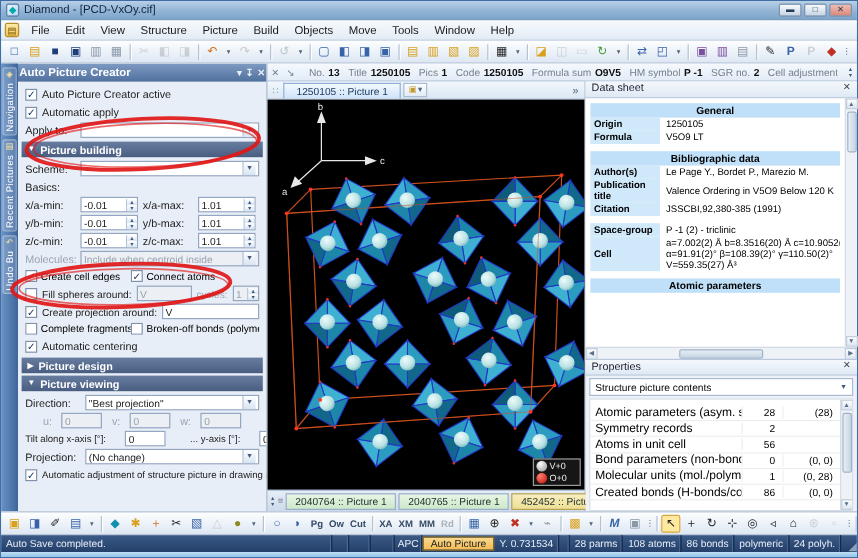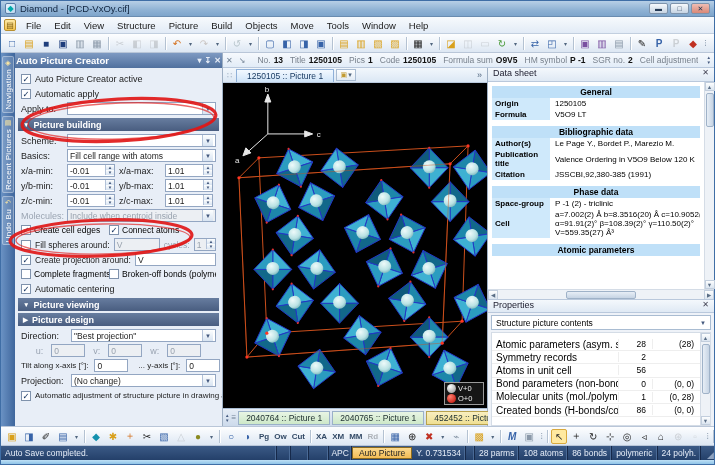--- a/index.html
+++ b/index.html
@@ -47,21 +47,21 @@
   .phead { height:15px; background:linear-gradient(#7e9ac2,#50709e); color:#fff; font-weight:bold; font-size:9.5px; display:flex; align-items:center; padding:0 1px; gap:3px; }
   .phead .pbtns { margin-left:auto; display:flex; gap:3px; font-size:8px; color:#e8eef8; }
   .apcbody { flex:1; padding:3px 2px; overflow:hidden; }
   .row { display:flex; align-items:center; min-height:15px; padding:0 4px; gap:4px; font-size:9px; color:#1c1c1c; }
   .chk { width:10px; height:10px; background:#fff; border:1px solid #7f92ac; font-size:8.5px; line-height:8px; color:#16345f; text-align:center; flex:0 0 auto; }
   .lbl { white-space:nowrap; }
   .lbl.g { color:#9aa4b2; }
   .dd { flex:1; height:13px; background:#fff; border:1px solid #93a6c2; display:flex; align-items:center; font-size:8.5px; padding:0 2px; white-space:nowrap; overflow:hidden; }
   .dd .arr { margin-left:auto; width:11px; height:11px; background:linear-gradient(#fdfefe,#d8e4f2); border-left:1px solid #b3c2d8; font-size:6px; display:flex; align-items:center; justify-content:center; color:#44597e; flex:0 0 auto;}
   .dd.dis2 { background:#eceff3; color:#98a2ae; }
-  .num { height:13px; background:#fff; border:1px solid #93a6c2; display:flex; align-items:flex-start; font-size:8.5px; }
+  .num { height:13px; background:#fff; border:1px solid #93a6c2; display:flex; align-items:center; font-size:8.5px; }
   .num .nv { flex:1; padding:1px 2px; white-space:nowrap; overflow:hidden; }
   .num .sp { width:9px; border-left:1px solid #b3c2d8; display:flex; flex-direction:column; }
   .num .sp i { flex:1; font-style:normal; font-size:4.5px; line-height:5px; text-align:center; color:#44597e; background:linear-gradient(#fdfefe,#d8e4f2); }
   .num.dis2 { background:#eceff3; color:#98a2ae; }
   .sec { height:13px; background:linear-gradient(#677d9f,#495d80); color:#fff; font-weight:bold; font-size:9px; display:flex; align-items:center; gap:4px; padding:0 5px; margin:2px 1px; }
   .sec .sa { font-size:6.5px; }
   .two { display:grid; grid-template-columns:88px 1fr; padding:0 4px; min-height:14px; align-items:center; font-size:8.5px; }
   .two .cell { display:flex; align-items:center; gap:3px; white-space:nowrap; overflow:hidden; }
 
   
@@ -267,24 +267,20 @@
           <span>Picture building</span>
         </div>
         <div class="row">
           <span class="lbl" style="width:42px">Scheme:</span>
           <span class="dd">
               <span class="arr">▼</span>
             </span>
         </div>
         <div class="row">
           <span class="lbl" style="width:42px">Basics:</span>
-          <span class="dd">
-              <span>Fill cell range with atoms</span>
-              <span class="arr">▼</span>
-            </span>
         </div>
         <div class="row">
           <span class="lbl" style="width:42px">x/a-min:</span>
           <span class="num" style="width:48px">
               <span class="nv">-0.01</span>
               <span class="sp">
                 <i>▲</i>
                 <i>▼</i>
               </span>
             </span>
@@ -380,26 +376,26 @@
           <span class="cell">
               <span class="chk"></span>
               <span>Broken-off bonds (polymers)</span>
             </span>
         </div>
         <div class="row">
           <span class="chk">✓</span>
           <span class="lbl">Automatic centering</span>
         </div>
         <div class="sec">
+          <span class="sa">▶</span>
+          <span>Picture design</span>
+        </div>
+        <div class="sec">
           <span class="sa">▼</span>
           <span>Picture viewing</span>
-        </div>
-        <div class="sec">
-          <span class="sa">▶</span>
-          <span>Picture design</span>
         </div>
         <div class="row">
           <span class="lbl" style="width:46px">Direction:</span>
           <span class="dd">
               <span>"Best projection"</span>
               <span class="arr">▼</span>
             </span>
         </div>
         <div class="row" style="justify-content:center; gap:8px">
           <span class="lbl g">u:</span>
@@ -408,21 +404,21 @@
             </span>
           <span class="lbl g">v:</span>
           <span class="dd dis2" style="flex:0 0 34px">
               <span>0</span>
             </span>
           <span class="lbl g">w:</span>
           <span class="dd dis2" style="flex:0 0 34px">
               <span>0</span>
             </span>
         </div>
-        <div class="row" style="font-size:8px; gap:6px">
+        <div class="row" style="font-size:8px; gap:16px">
           <span class="lbl">Tilt along x-axis [°]:</span>
           <span class="dd" style="flex:0 0 34px">
               <span>0</span>
             </span>
           <span class="lbl" style="margin-left:4px">... y-axis [°]:</span>
           <span class="dd" style="flex:0 0 34px">
               <span>0</span>
             </span>
         </div>
         <div class="row">
@@ -795,21 +791,20 @@
                 </div>
               <div class="dsrow">
                   <span class="k" style="white-space:normal">Publication title</span>
                   <span class="v" style="display:flex;align-items:center">Valence Ordering in V5O9 Below 120 K</span>
                 </div>
               <div class="dsrow">
                   <span class="k">Citation</span>
                   <span class="v">JSSCBI,92,380-385 (1991)</span>
                 </div>
               <div class="dsgap"></div>
-              <div class="dshdr">Phase data</div>
               <div class="dsrow">
                   <span class="k">Space-group</span>
                   <span class="v">P -1 (2) - triclinic</span>
                 </div>
               <div class="dsrow">
                 <span class="k" style="display:flex;align-items:center">Cell</span>
                 <span class="v" style="white-space:normal">
                   <div style="white-space:nowrap;overflow:hidden">a=7.002(2) Å b=8.3516(20) Å c=10.9052(23) Å</div>
                   <div style="white-space:nowrap;overflow:hidden">α=91.91(2)° β=108.39(2)° γ=110.50(2)°</div>
                   <div style="white-space:nowrap;overflow:hidden">V=559.35(27) Å³</div>

